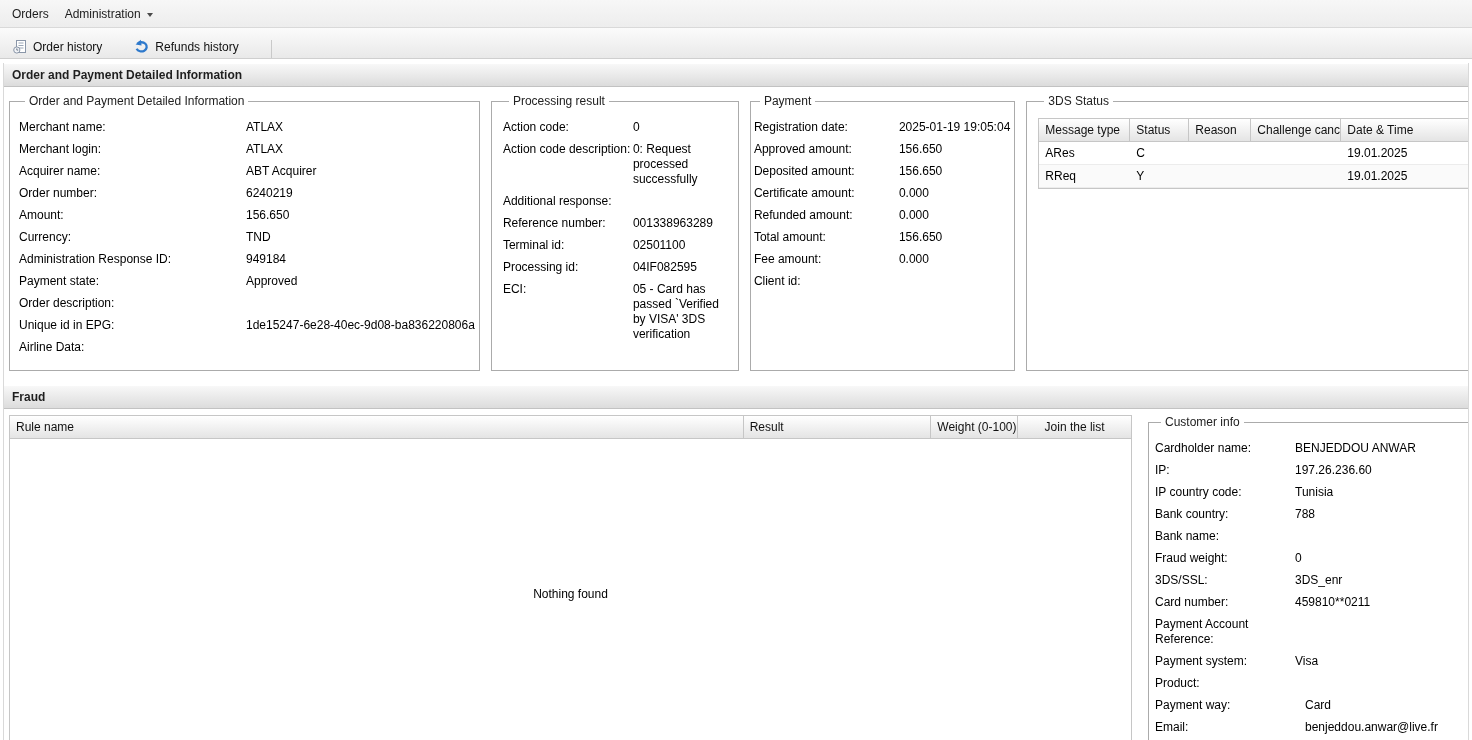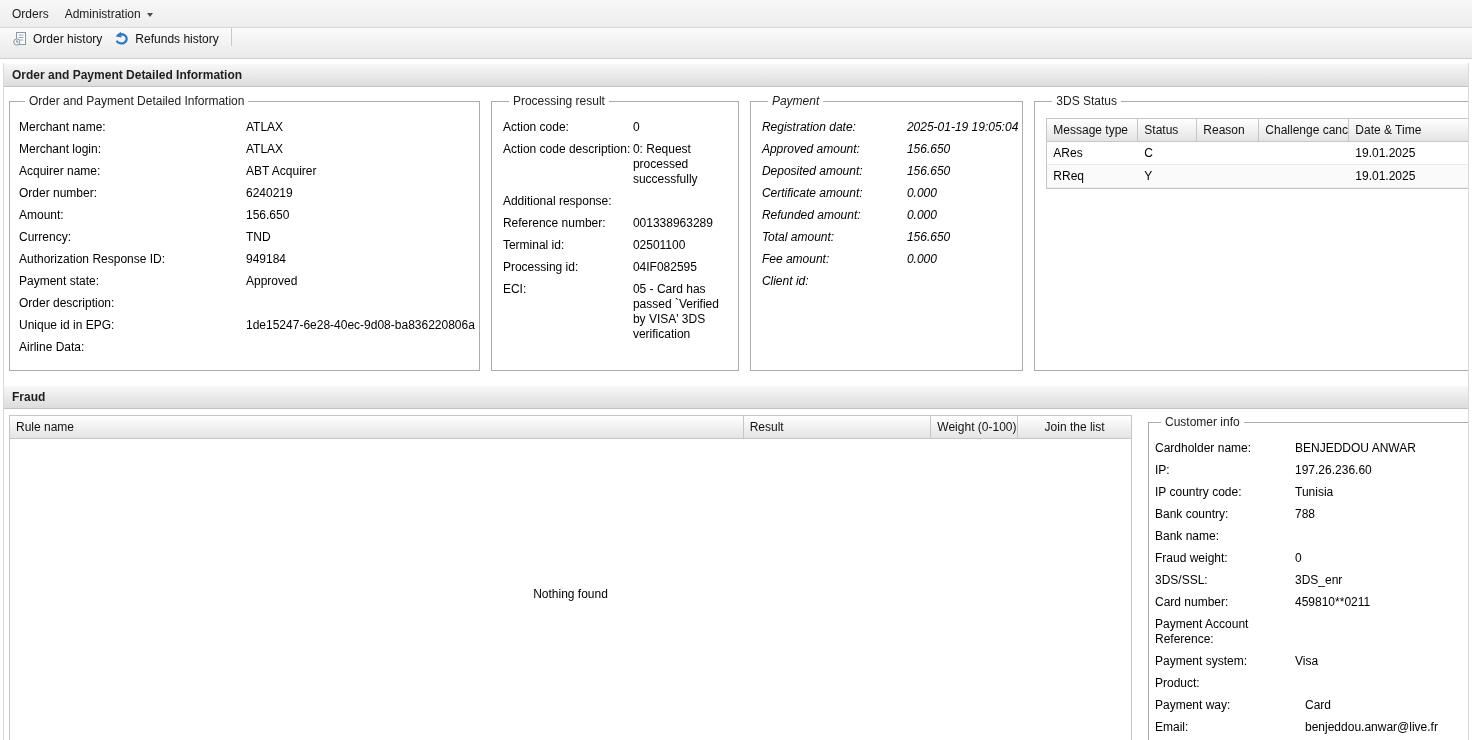--- a/index.html
+++ b/index.html
@@ -8,42 +8,42 @@
 
   
   .menubar { height:28px; background:linear-gradient(#f7f7f7,#ededed);
     border-bottom:1px solid #d9d9d9; display:flex; align-items:center; padding-left:4px; }
   .menu-item { padding:4px 8px; color:#1c1c1c; display:flex; align-items:center; gap:6px; cursor:default; }
   .caret { width:0; height:0; border-left:3.5px solid transparent; border-right:3.5px solid transparent;
     border-top:4px solid #4a4a4a; display:inline-block; margin-top:2px; }
 
   
   .toolbar { height:31px; background:linear-gradient(#fbfbfb,#e9e9e9);
-    border-bottom:1px solid #cfcfcf; display:flex; align-items:flex-start; padding-left:6px; gap:0; }
+    border-bottom:1px solid #cfcfcf; display:flex; align-items:flex-end; padding-left:6px; gap:20px; }
   .tbtn { display:flex; align-items:center; gap:5px; padding:3px 6px; color:#111; }
   .tbtn svg { display:block; }
   .tsep { width:1px; height:18px; background:#c9c9c9; margin-left:6px; }
 
   
   .panel { margin:4px 3px 0 3px; height:677px; border-left:1px solid #d9d9d9;
     border-right:1px solid #d9d9d9; overflow:hidden; position:relative; background:#fff; }
   .section-header { height:24px; line-height:23px; padding-left:8px; font-weight:bold; color:#1f1f1f;
     background:linear-gradient(#f8f8f8,#dcdcdc); border-top:1px solid #fff; border-bottom:1px solid #c2c2c2; }
 
   
   .fsrow { display:flex; gap:11px; padding:7px 0 0 5px; height:298px; overflow:hidden; }
   fieldset { border:1px solid #ababab; flex:none; height:277px; padding:12px 4px 0 9px; }
   legend { padding:0 4px; margin-left:6px; color:#222; }
   .kv { display:flex; margin-bottom:7px; line-height:15px; }
   .kv .k { flex:none; }
   .kv .v { flex:1; white-space:nowrap; }
   .kv .v.wrap { white-space:normal; }
   .fs-order { width:470px; }   .fs-order .k { width:227px; }
   .fs-proc  { width:248px; padding-left:11px; }  .fs-proc .k { width:130px; }
-  .fs-pay   { width:244px; padding-left:11px;font-style:italic; }  .fs-pay .k { width:145px; }
+  .fs-pay   { width:244px; padding-left:3px; }  .fs-pay .k { width:145px; }
   .fs-3ds   { width:420px; padding:10px 0 0 11px; }
   .fs-cust  { width:380px; height:340px; padding-left:6px; } .fs-cust .k { width:140px; }
 
   
   .grid { border:1px solid #c6c6c6; }
   .ghead { display:flex; background:linear-gradient(#ffffff,#e4e4e4); border-bottom:1px solid #c6c6c6; }
   .hc { padding:4px 6px; border-right:1px solid #c6c6c6; color:#111; white-space:nowrap; overflow:hidden; }
   .hc:last-child { border-right:none; }
   .grow { display:flex; border-bottom:1px solid #ececec; background:#fff; }
   .grow.alt { background:#fafafa; }
@@ -123,21 +123,21 @@
         </div>
       <div class="kv">
           <span class="k">Amount:</span>
           <span class="v">156.650</span>
         </div>
       <div class="kv">
           <span class="k">Currency:</span>
           <span class="v">TND</span>
         </div>
       <div class="kv">
-          <span class="k">Authorization Response ID:</span>
+          <span class="k">Administration Response ID:</span>
           <span class="v">949184</span>
         </div>
       <div class="kv">
           <span class="k">Payment state:</span>
           <span class="v">Approved</span>
         </div>
       <div class="kv">
           <span class="k">Order description:</span>
           <span class="v"></span>
         </div>

